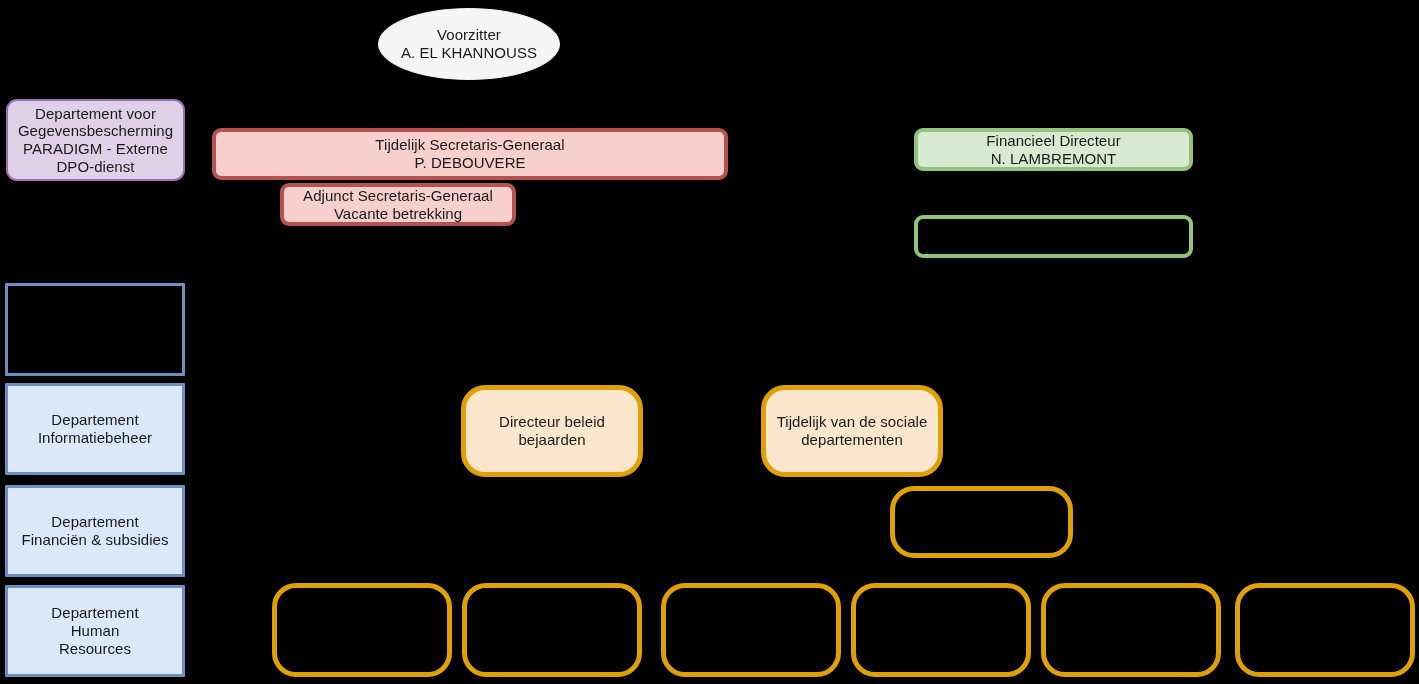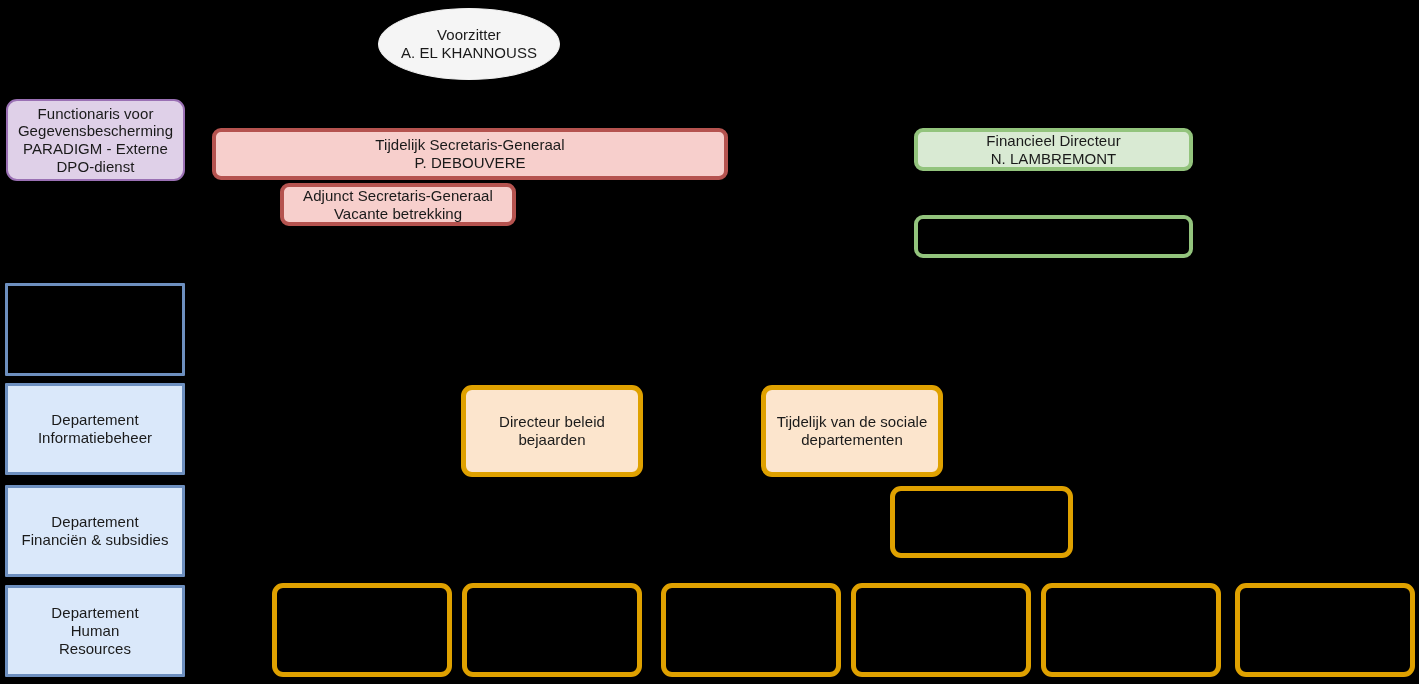--- a/index.html
+++ b/index.html
@@ -64,21 +64,21 @@
     border: 3px solid #6d8fbf;
     border-radius: 1px;
   }
   .node.blue.empty {
     background: transparent;
   }
   
   .node.orange {
     background: #fce5cd;
     border: 5px solid #dfa100;
-    border-radius: 11px;
+    border-radius: 24px;
   }
   .node.orange.empty {
     background: transparent;
   }
   .node.thin {
     border-width: 4px;
   }
   
   .connector {
     position: absolute;
@@ -106,21 +106,21 @@
   <div class="connector" style="left:361px; top:575px; width:2px; height:9px;"></div>
   <div class="connector" style="left:551px; top:575px; width:2px; height:9px;"></div>
   <div class="connector" style="left:751px; top:575px; width:2px; height:9px;"></div>
   <div class="connector" style="left:940px; top:575px; width:2px; height:9px;"></div>
   <div class="connector" style="left:1131px; top:575px; width:2px; height:9px;"></div>
   <div class="connector" style="left:1324px; top:575px; width:2px; height:9px;"></div>
 
   <div class="node ellipse" style="left:378px; top:8px; width:182px; height:72px;">Voorzitter
 A. EL KHANNOUSS</div>
 
-  <div class="node purple" style="left:6px; top:99px; width:179px; height:82px;">Functionaris voor
+  <div class="node purple" style="left:6px; top:99px; width:179px; height:82px;">Departement voor
 Gegevensbescherming
 PARADIGM - Externe
 DPO-dienst</div>
 
   <div class="node red" style="left:212px; top:128px; width:516px; height:52px;text-align:center;">Tijdelijk Secretaris-Generaal
 P. DEBOUVERE</div>
 
   <div class="node red thin" style="left:280px; top:183px; width:236px; height:43px;">Adjunct Secretaris-Generaal
 Vacante betrekking</div>
 

